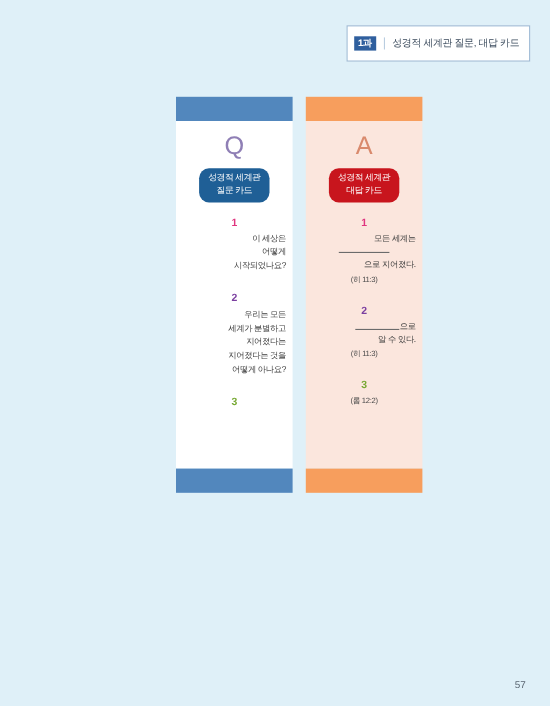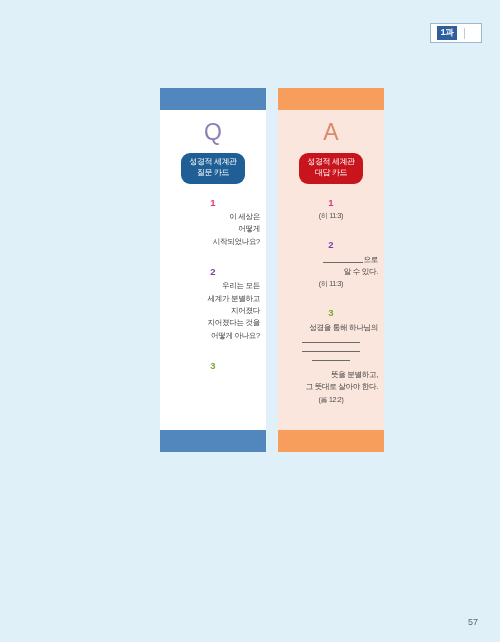--- a/index.html
+++ b/index.html
@@ -13,28 +13,27 @@
     font-family: "Liberation Sans", "DejaVu Sans", sans-serif;
     position: relative;
     overflow: hidden;
   }
 
   
   .header-tag {
     position: absolute;
     top: 23px;
     right: 18px;
-    height: 20px;
+    height: 33px;
     box-sizing: border-box;
     border: 1px solid #9cb9d4;
     background: #ffffff;
     display: flex;
     align-items: center;
     padding: 0 9px 0 6px;
-    font-family: Liberation Mono, monospace;
   }
   .header-tag .chapter-num {
     background: #2f5f9e;
     color: #ffffff;
     font-size: 8.5px;
     font-weight: bold;
     line-height: 1;
     padding: 2.5px 3.5px;
     letter-spacing: -0.3px;
   }
@@ -163,20 +162,21 @@
     color: #5a6672;
     margin-left: 43px;
   }
 </style>
 </head>
 <body>
 
 <div class="header-tag">
   <span class="chapter-num">1과</span>
   <span class="divider"></span>
+  <span class="header-title">성경적 세계관 질문, 대답 카드</span>
 </div>
 
 <div class="cards">
 
   <div class="card card-q">
     <div class="card-bar"></div>
     <div class="card-body">
       <div class="big-letter letter-q">Q</div>
       <div class="badge badge-q">
         <div>성경적 세계관</div>
@@ -190,21 +190,21 @@
           <div>어떻게</div>
           <div>시작되었나요?</div>
         </div>
       </div>
 
       <div class="item">
         <div class="item-num num-purple">2</div>
         <div class="item-text">
           <div>우리는 모든</div>
           <div>세계가 분별하고</div>
-          <div>지어졌다</div>
+          <div>지어졌다는</div>
           <div>지어졌다는 것을</div>
           <div>어떻게 아나요?</div>
         </div>
       </div>
 
       <div class="item">
         <div class="item-num num-green">3</div>
       </div>
     </div>
     <div class="card-bar"></div>
@@ -214,44 +214,41 @@
     <div class="card-bar"></div>
     <div class="card-body">
       <div class="big-letter letter-a">A</div>
       <div class="badge badge-a">
         <div>성경적 세계관</div>
         <div>대답 카드</div>
       </div>
 
       <div class="item">
         <div class="item-num num-pink">1</div>
+        <div class="item-text">
+          <div>모든 세계는</div>
+          <span class="blank-line"></span>
+          <div>으로 지어졌다.</div>
+        </div>
         <div class="item-cite">(히 11:3)</div>
       </div>
 
       <div class="item">
         <div class="item-num num-purple">2</div>
         <div class="item-text">
           <div>
             <span class="blank-inline"></span><span>으로</span>
           </div>
           <div>알 수 있다.</div>
         </div>
         <div class="item-cite">(히 11:3)</div>
       </div>
 
       <div class="item">
         <div class="item-num num-green">3</div>
-        <div class="item-text">
-          <div>성경을 통해 하나님의</div>
-          <span class="blank-row"></span>
-          <span class="blank-row"></span>
-          <span class="blank-row short"></span>
-          <div>뜻을 분별하고,</div>
-          <div>그 뜻대로 살아야 한다.</div>
-        </div>
         <div class="item-cite">(롬 12:2)</div>
       </div>
     </div>
     <div class="card-bar"></div>
   </div>
 
 </div>
 
 <div class="page-number">57</div>
 

